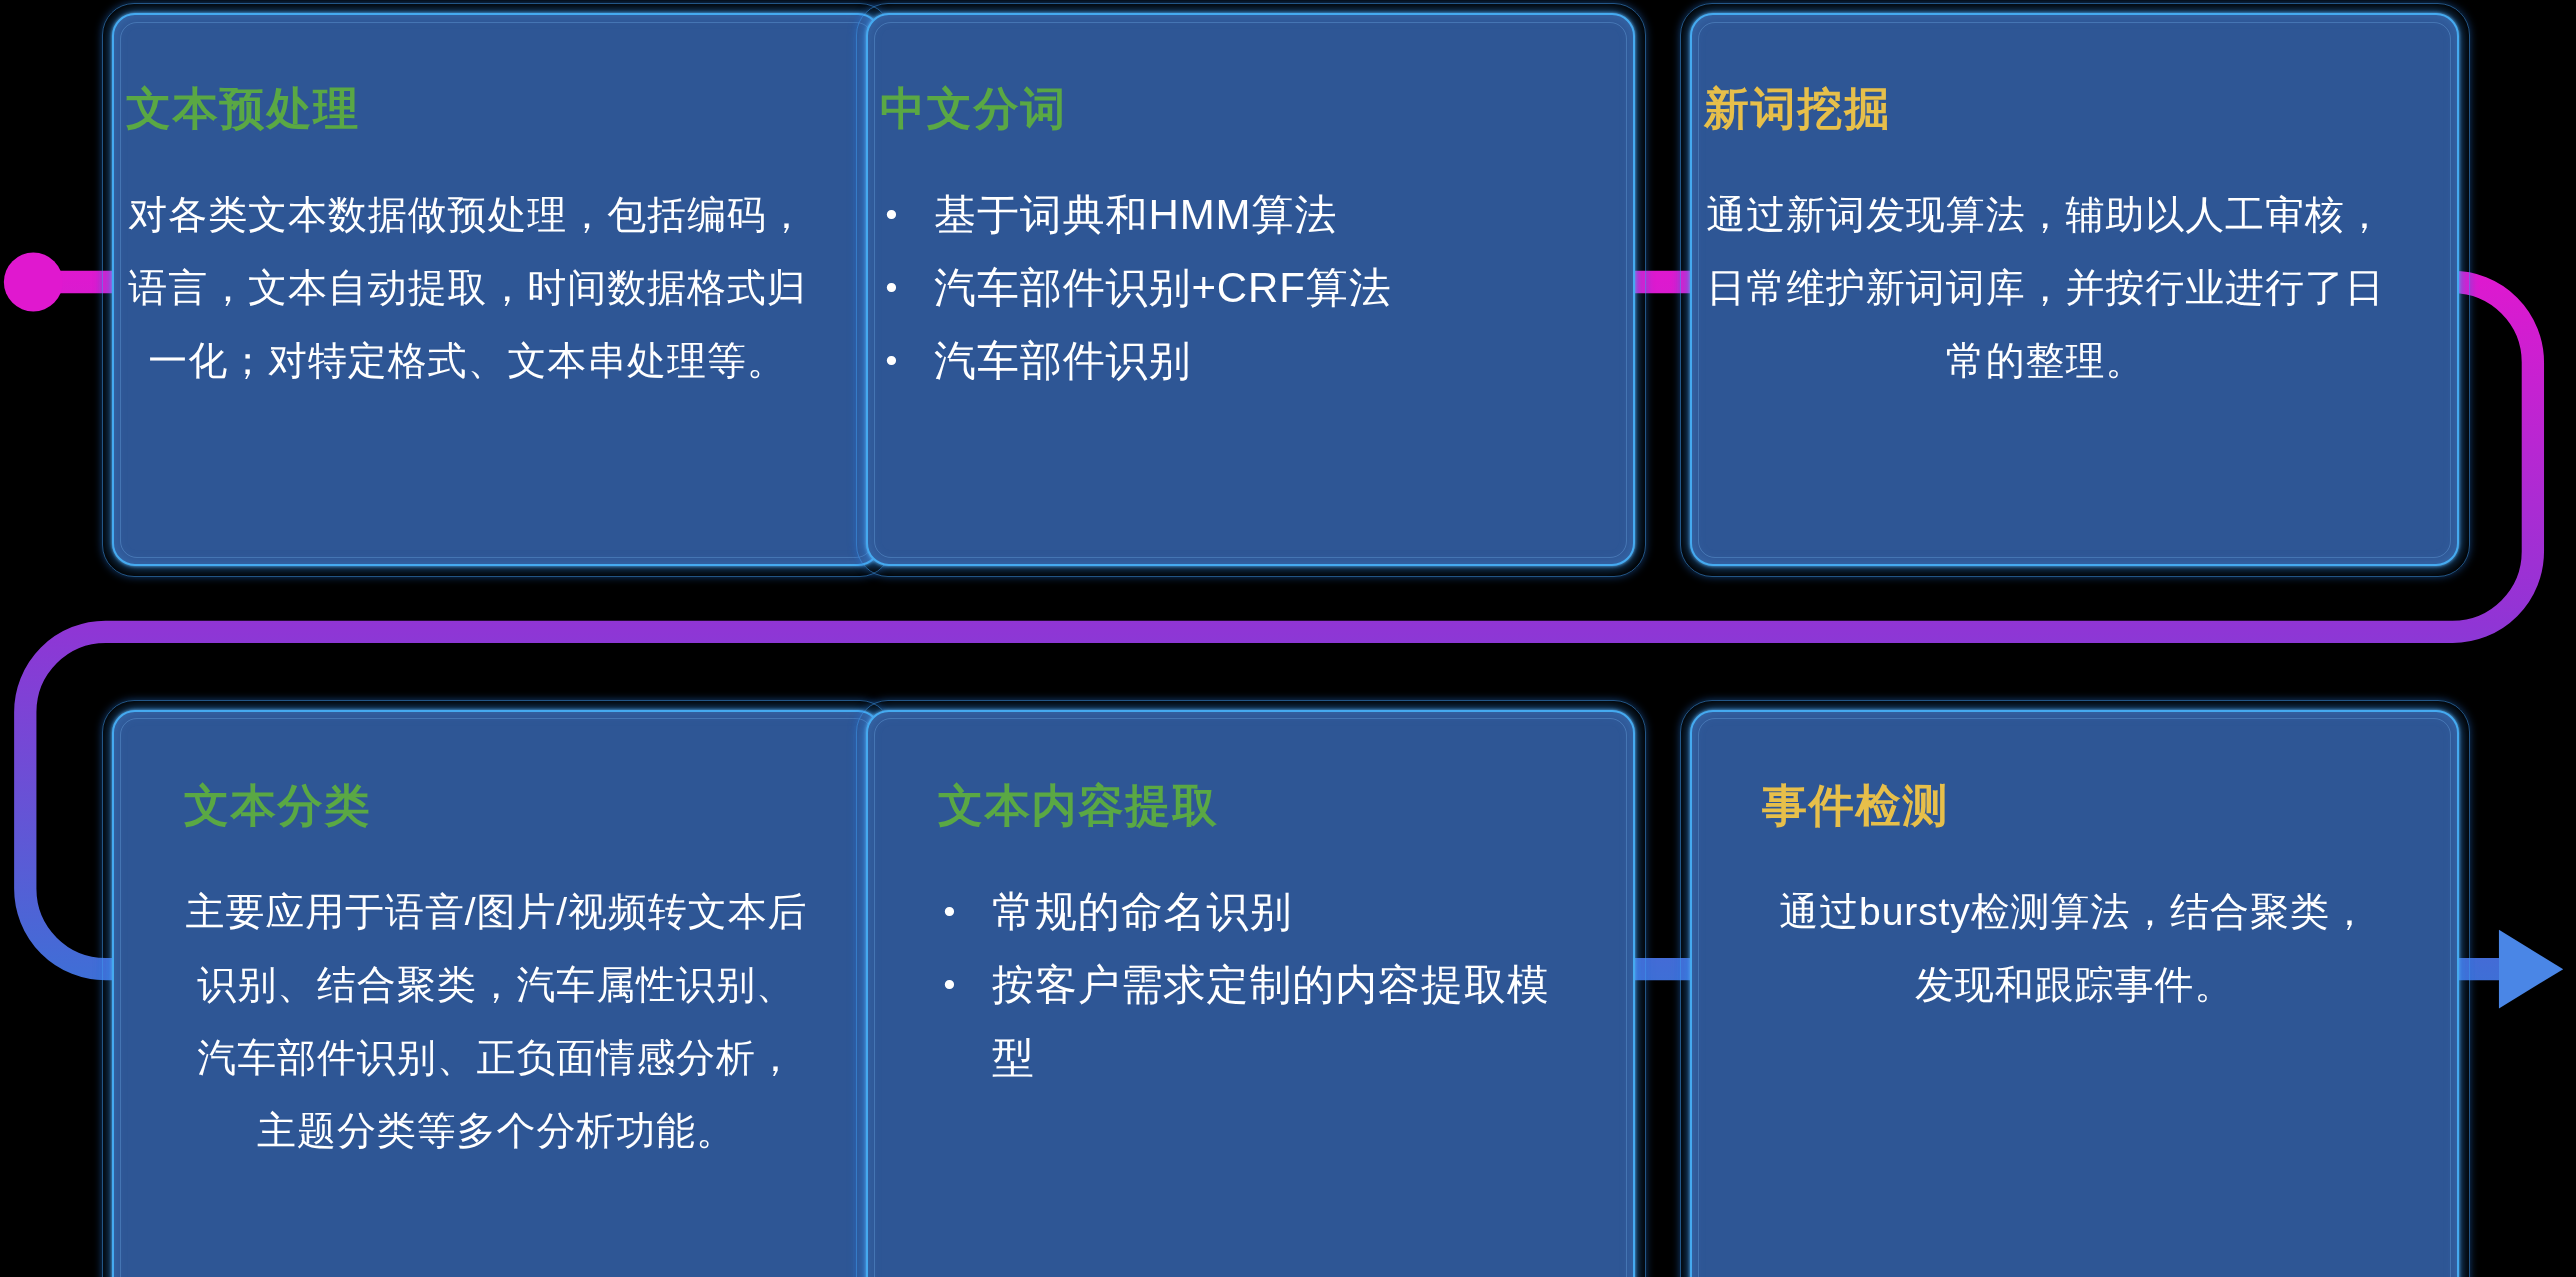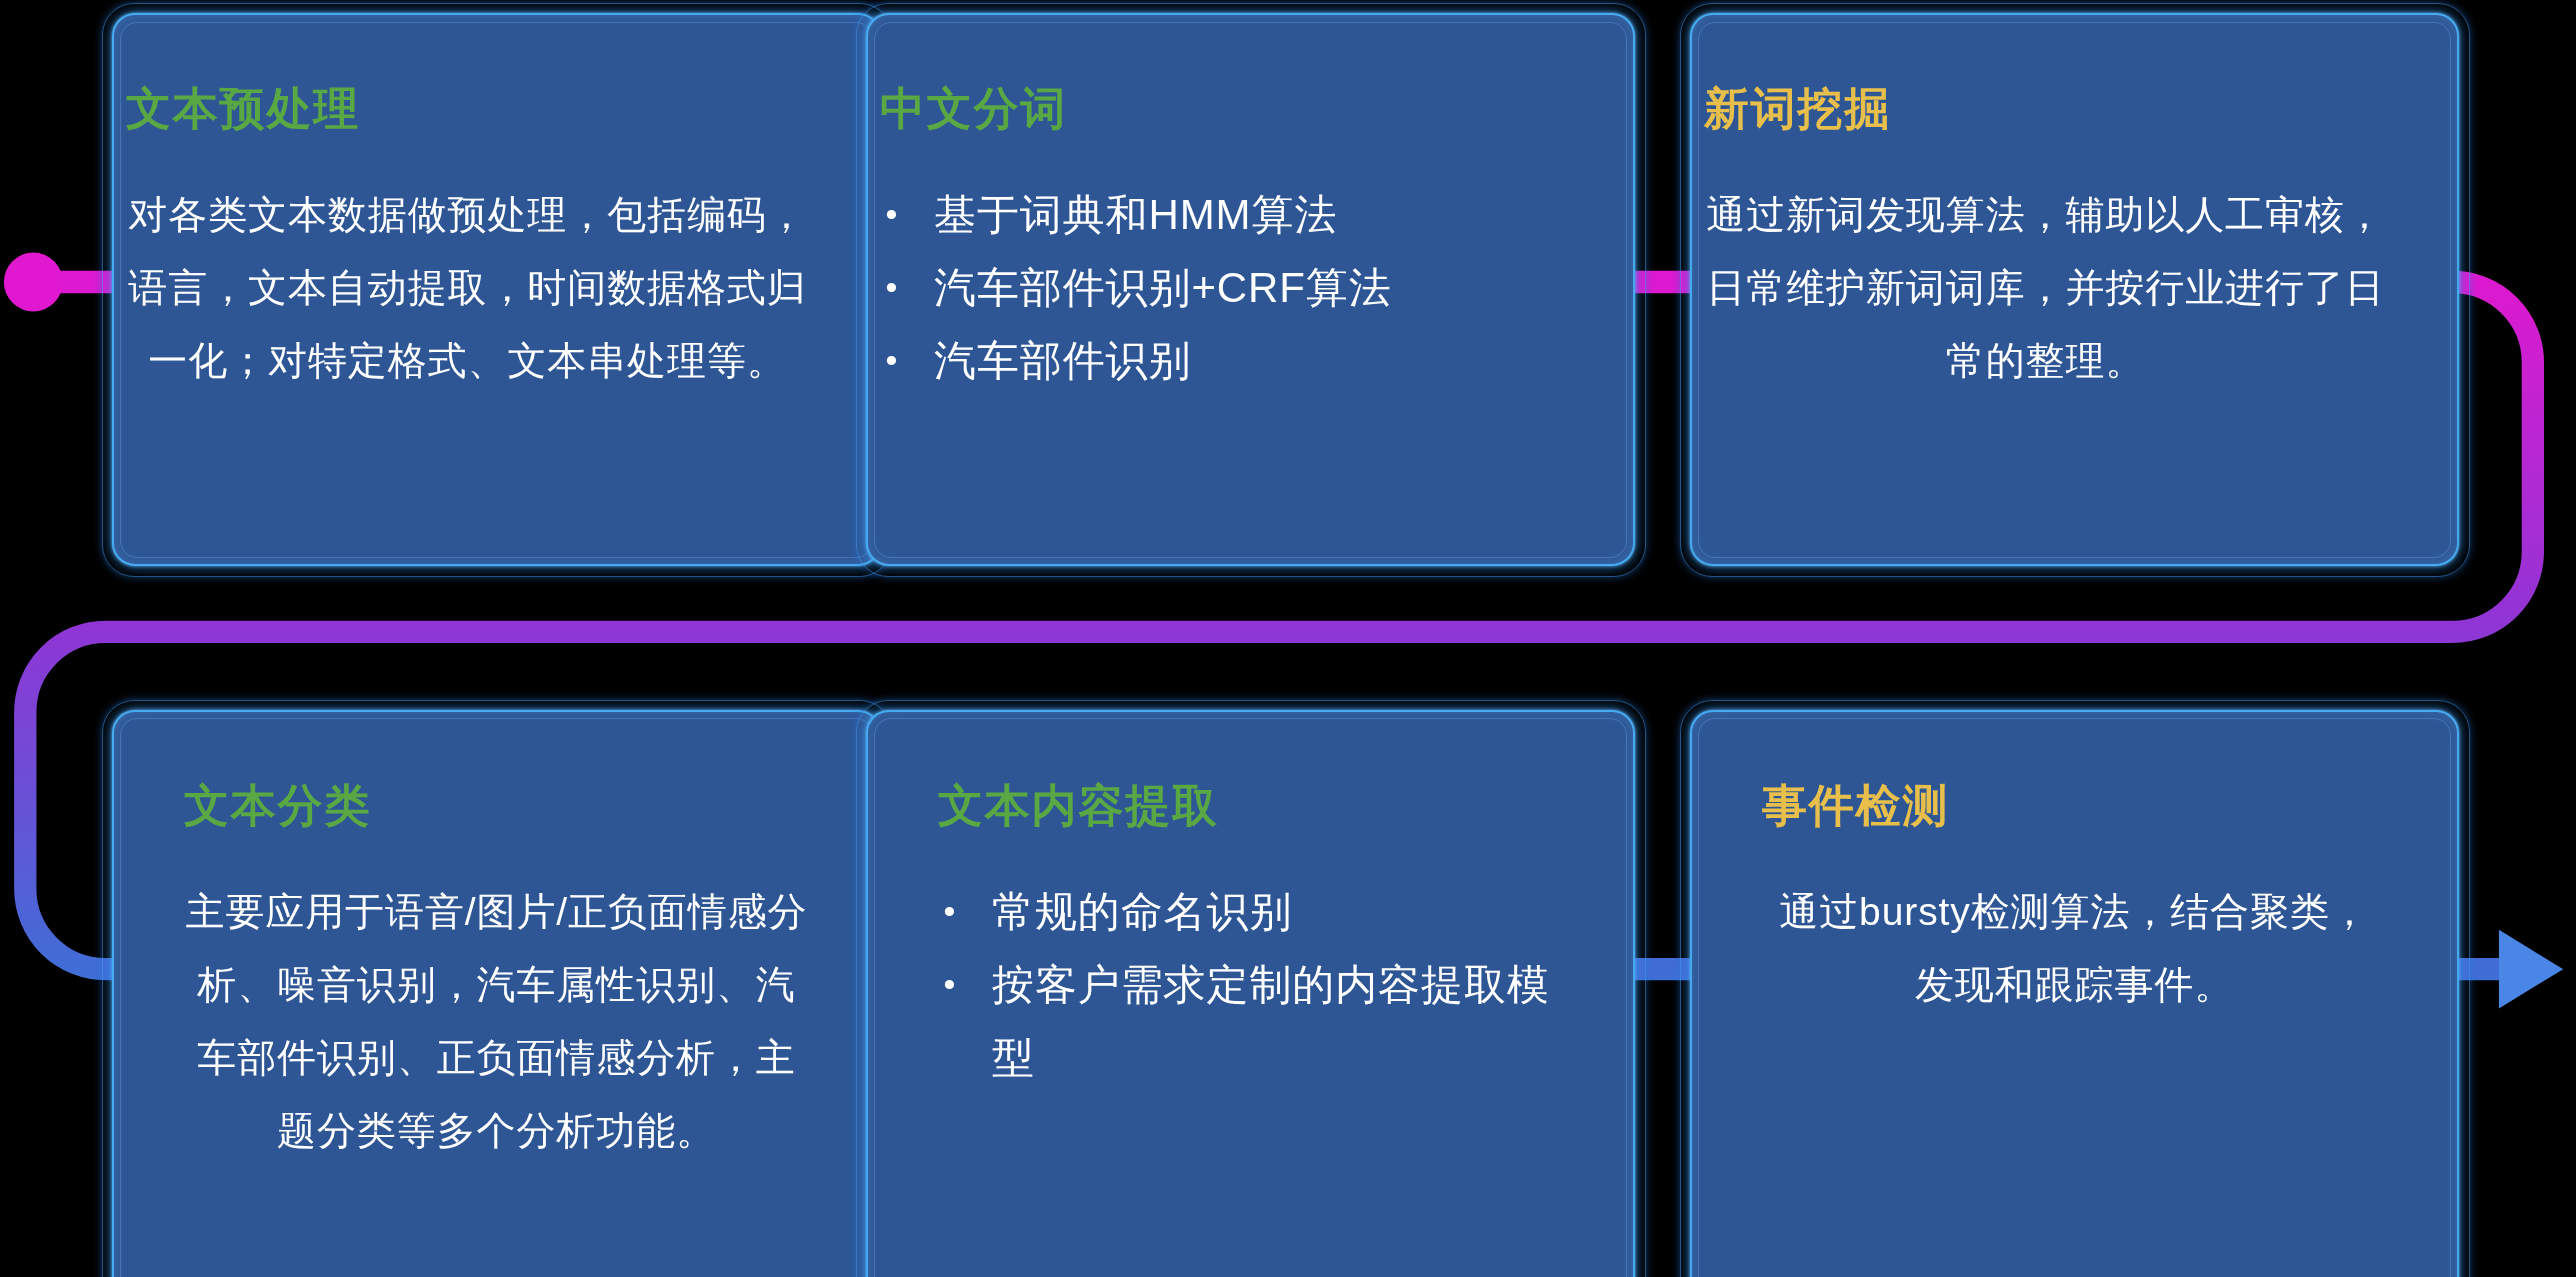--- a/index.html
+++ b/index.html
@@ -118,21 +118,21 @@
       </ul>
   </section>
 
   <section class="card r1 col3">
     <h2 class="card-title yellow">新词挖掘</h2>
     <p class="card-body">通过新词发现算法，辅助以人工审核，日常维护新词词库，并按行业进行了日常的整理。</p>
   </section>
 
   <section class="card r2 col1">
     <h2 class="card-title green">文本分类</h2>
-    <p class="card-body">主要应用于语音/图片/正负面情感分析、噪音识别，汽车属性识别、汽车部件识别、正负面情感分析，主题分类等多个分析功能。</p>
+    <p class="card-body">主要应用于语音/图片/视频转文本后识别、结合聚类，汽车属性识别、汽车部件识别、正负面情感分析，主题分类等多个分析功能。</p>
   </section>
 
   <section class="card r2 col3">
     <h2 class="card-title yellow">事件检测</h2>
     <p class="card-body">通过bursty检测算法，结合聚类，发现和跟踪事件。</p>
   </section>
 
   <section class="card r2 col2">
     <h2 class="card-title green">文本内容提取</h2>
     <ul class="card-bullets">

